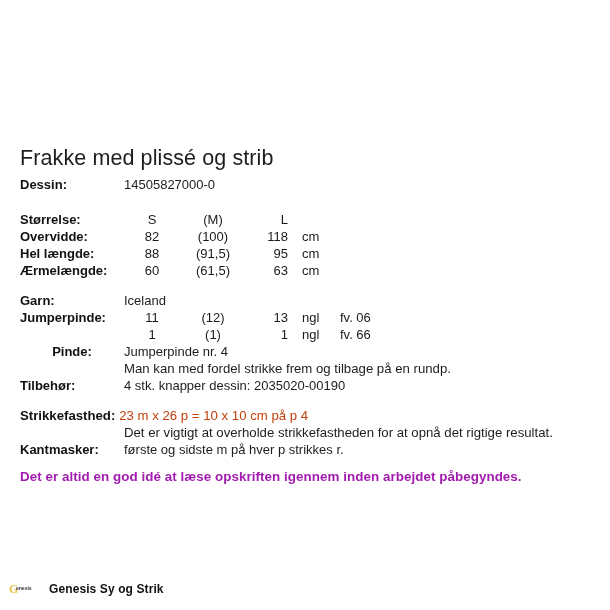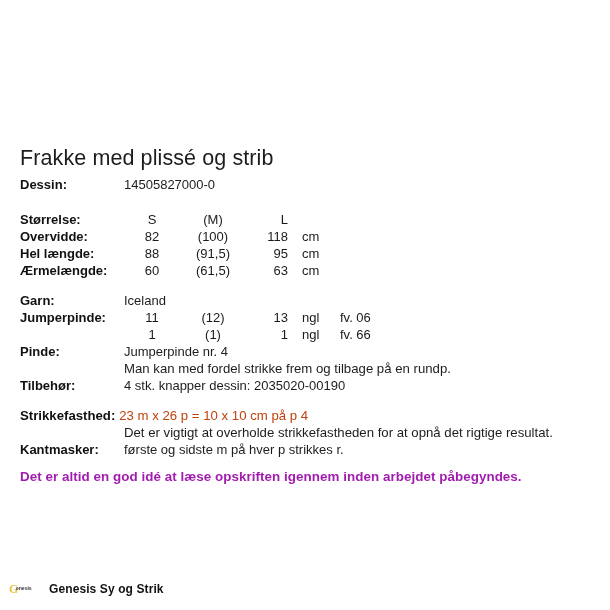--- a/index.html
+++ b/index.html
@@ -179,21 +179,21 @@
   </div>
 
   <div class="spec-row" style="top:309px;">
     <span class="lbl">Jumperpinde:</span><span class="col-s">11</span><span class="col-m">(12)</span><span class="col-l">13</span><span class="col-u">ngl</span><span class="col-c">fv. 06</span>
   </div>
 
   <div class="spec-row" style="top:326px;">
     <span class="lbl"></span><span class="col-s">1</span><span class="col-m">(1)</span><span class="col-l">1</span><span class="col-u">ngl</span><span class="col-c">fv. 66</span>
   </div>
 
-  <div class="spec-row" style="top:343px;">
+  <div class="spec-row" style="top:343px;text-align:center;">
     <span class="lbl">Pinde:</span><span class="val">Jumperpinde nr. 4</span>
   </div>
   <div class="indent" style="top:360px;">Man kan med fordel strikke frem og tilbage på en rundp.</div>
 
   <div class="spec-row" style="top:377px;">
     <span class="lbl">Tilbehør:</span><span class="val">4 stk. knapper dessin: 2035020-00190</span>
   </div>
 
   <div class="gauge-row" style="top:407px;">
     <span class="gauge-lbl">Strikkefasthed:</span><span class="gauge-val" style="padding-left:4px;">23 m x 26 p = 10 x 10 cm på p 4</span>

